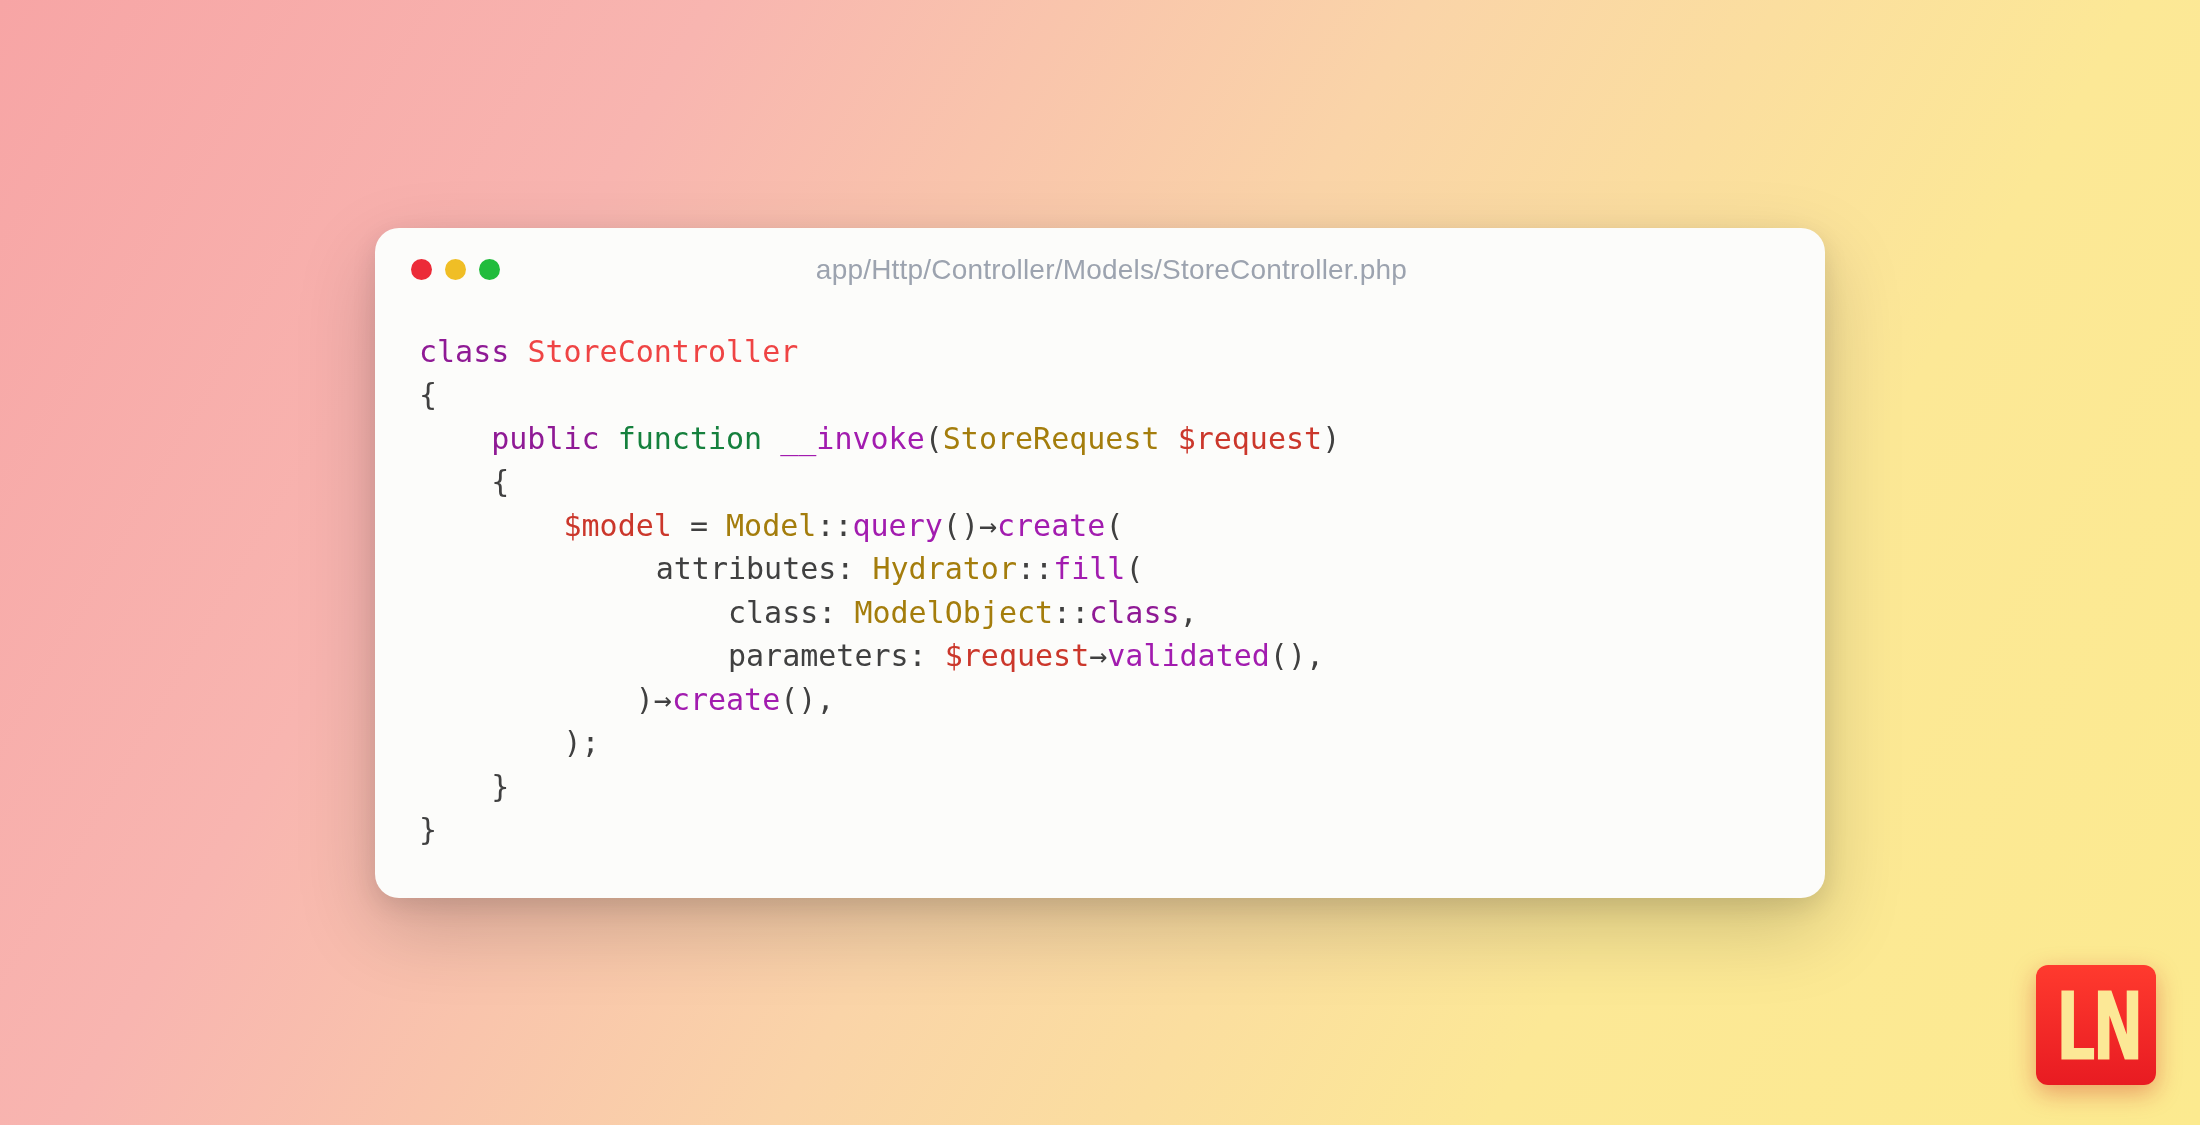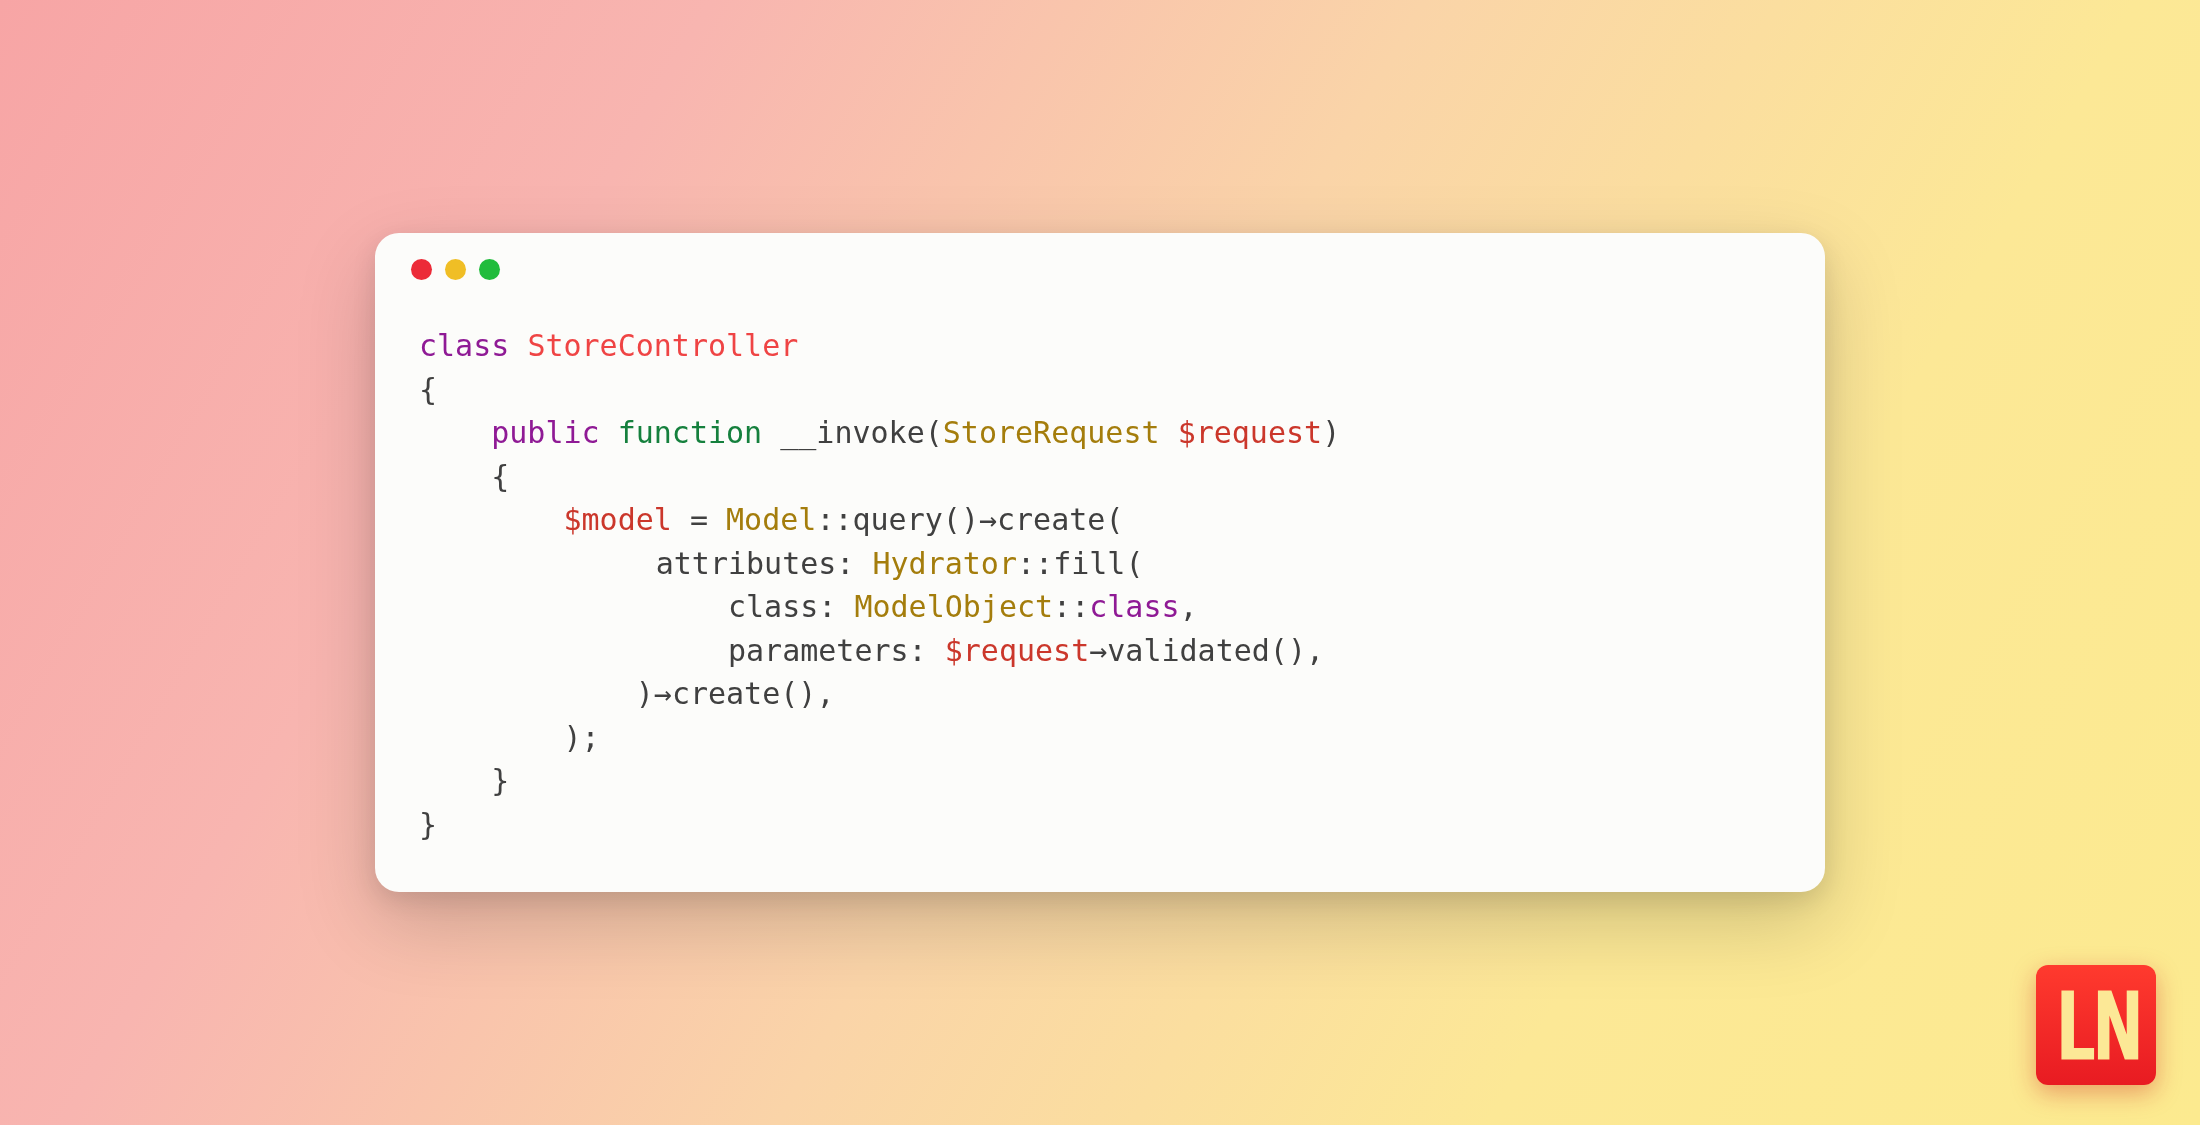--- a/index.html
+++ b/index.html
@@ -61,21 +61,21 @@
     padding: 34px 44px 46px 44px;
     font-size: 30px;
     line-height: 1.45;
     color: #404040;
     white-space: pre;
   }
   
   .k-keyword { color: #8f1a95; }
   .k-classname { color: #ef4444; }
   .k-function { color: #15803d; text-align: center; }
-  .k-method { color: #404040; }
+  .k-method { color: #a21caf; }
   .k-var { color: #cb372b; text-align: center; }
   .k-type { color: #a47d0c; }
   .k-brace { color: #404040; }
   .k-punct { color: #404040; }
   .k-named { color: #404040; margin-left: 20px; }
   
   .logo {
     position: absolute;
     right: 44px;
     bottom: 40px;
@@ -97,20 +97,21 @@
 </head>
 <body>
 
 <div class="window">
   <div class="titlebar">
     <div class="traffic-lights">
       <div class="dot dot-red"></div>
       <div class="dot dot-yellow"></div>
       <div class="dot dot-green"></div>
     </div>
+    <div class="title">app/Http/Controller/Models/StoreController.php</div>
   </div>
 
   <div class="code"><span class="k-keyword">class</span> <span class="k-classname">StoreController</span>
 <span class="k-brace">{</span>
     <span class="k-keyword">public</span> <span class="k-function">function</span> <span class="k-method">__invoke</span><span class="k-punct">(</span><span class="k-type">StoreRequest</span> <span class="k-var">$request</span><span class="k-punct">)</span>
     <span class="k-brace">{</span>
         <span class="k-var">$model</span> <span class="k-punct">=</span> <span class="k-type">Model</span><span class="k-punct">::</span><span class="k-method">query</span><span class="k-punct">(</span><span class="k-punct">)</span><span class="k-punct">→</span><span class="k-method">create</span><span class="k-punct">(</span>
             <span class="k-named">attributes:</span> <span class="k-type">Hydrator</span><span class="k-punct">::</span><span class="k-method">fill</span><span class="k-punct">(</span>
                 <span class="k-named">class:</span> <span class="k-type">ModelObject</span><span class="k-punct">::</span><span class="k-keyword">class</span><span class="k-punct">,</span>
                 <span class="k-named">parameters:</span> <span class="k-var">$request</span><span class="k-punct">→</span><span class="k-method">validated</span><span class="k-punct">(</span><span class="k-punct">)</span><span class="k-punct">,</span>

